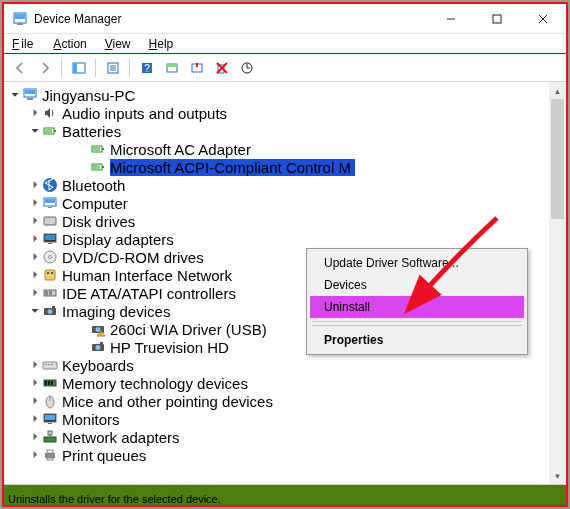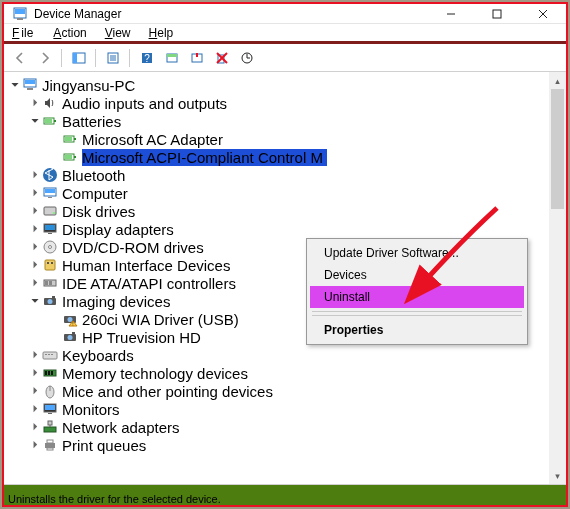--- a/index.html
+++ b/index.html
@@ -17,21 +17,21 @@
     position: absolute;
     top: 2px; left: 2px;
     width: 566px;
     height: 505px;
     background: #fff;
     border: 2px solid #e81123;
     display: flex;
     flex-direction: column;
   }
   .titlebar {
-    height: 20px;
+    height: 30px;
     display: flex;
     align-items: center;
     padding-left: 8px;
     border-bottom: 1px solid #e5e5e5;
   }
   .titlebar .appicon {
     width: 16px; height: 16px;
     margin-right: 6px;
   }
   .titlebar .title {
@@ -45,21 +45,21 @@
     align-items: center;
     justify-content: center;
   }
   .menubar {
     height: 20px;
     display: flex;
     align-items: center;
     padding-left: 6px;
     gap: 14px;
     font-size: 12px;
-    border-bottom: 3px solid #7f1d1d;
+    border-bottom: 1px solid #7f1d1d;
   }
   .menubar span { padding: 2px 2px; }
   .menubar span u { text-decoration: underline; }
   .toolbar {
     height: 28px;
     display: flex;
     align-items: center;
     padding-left: 4px;
     gap: 2px;
     border-bottom: 1px solid #d0d0d0;
@@ -119,21 +119,21 @@
     user-select: none;
   }
   .expander.open { color:#404040; }
   .nicon {
     width: 16px; height:16px;
     margin-right: 4px;
     flex-shrink:0;
   }
   .ind0 { padding-left: 4px; }
   .ind1 { padding-left: 24px; }
-  .ind2 { padding-left: 44px; }
+  .ind2 { padding-left: 44px; margin-left: 28px; }
   .label { font-size: 15px; }
   .statusbar {
     height: 20px;
     display:flex;
     align-items:flex-end;
     padding-left: 4px;
     font-size: 11px;
     background:#4d7c0f;
   }
   
@@ -350,21 +350,21 @@
           </svg>
           <span class="label">DVD/CD-ROM drives</span>
         </div>
         <div class="row  ind1">
           <span class="expander ">⏵</span>
           <svg class="nicon" viewBox="0 0 16 16">
             <rect x="3" y="3" width="10" height="10" rx="1" fill="#eecc66" stroke="#aa8822"></rect>
             <rect x="5" y="5" width="2" height="2" fill="#555"></rect>
             <rect x="9" y="5" width="2" height="2" fill="#555"></rect>
           </svg>
-          <span class="label">Human Interface Devices</span>
+          <span class="label">Human Interface Network</span>
         </div>
         <div class="row  ind1">
           <span class="expander ">⏵</span>
           <svg class="nicon" viewBox="0 0 16 16">
             <rect x="2" y="5" width="12" height="6" fill="#ccc" stroke="#666"></rect>
             <rect x="3" y="6" width="3" height="4" fill="#888"></rect>
             <rect x="7" y="6" width="3" height="4" fill="#888"></rect>
           </svg>
           <span class="label">IDE ATA/ATAPI controllers</span>
         </div>

